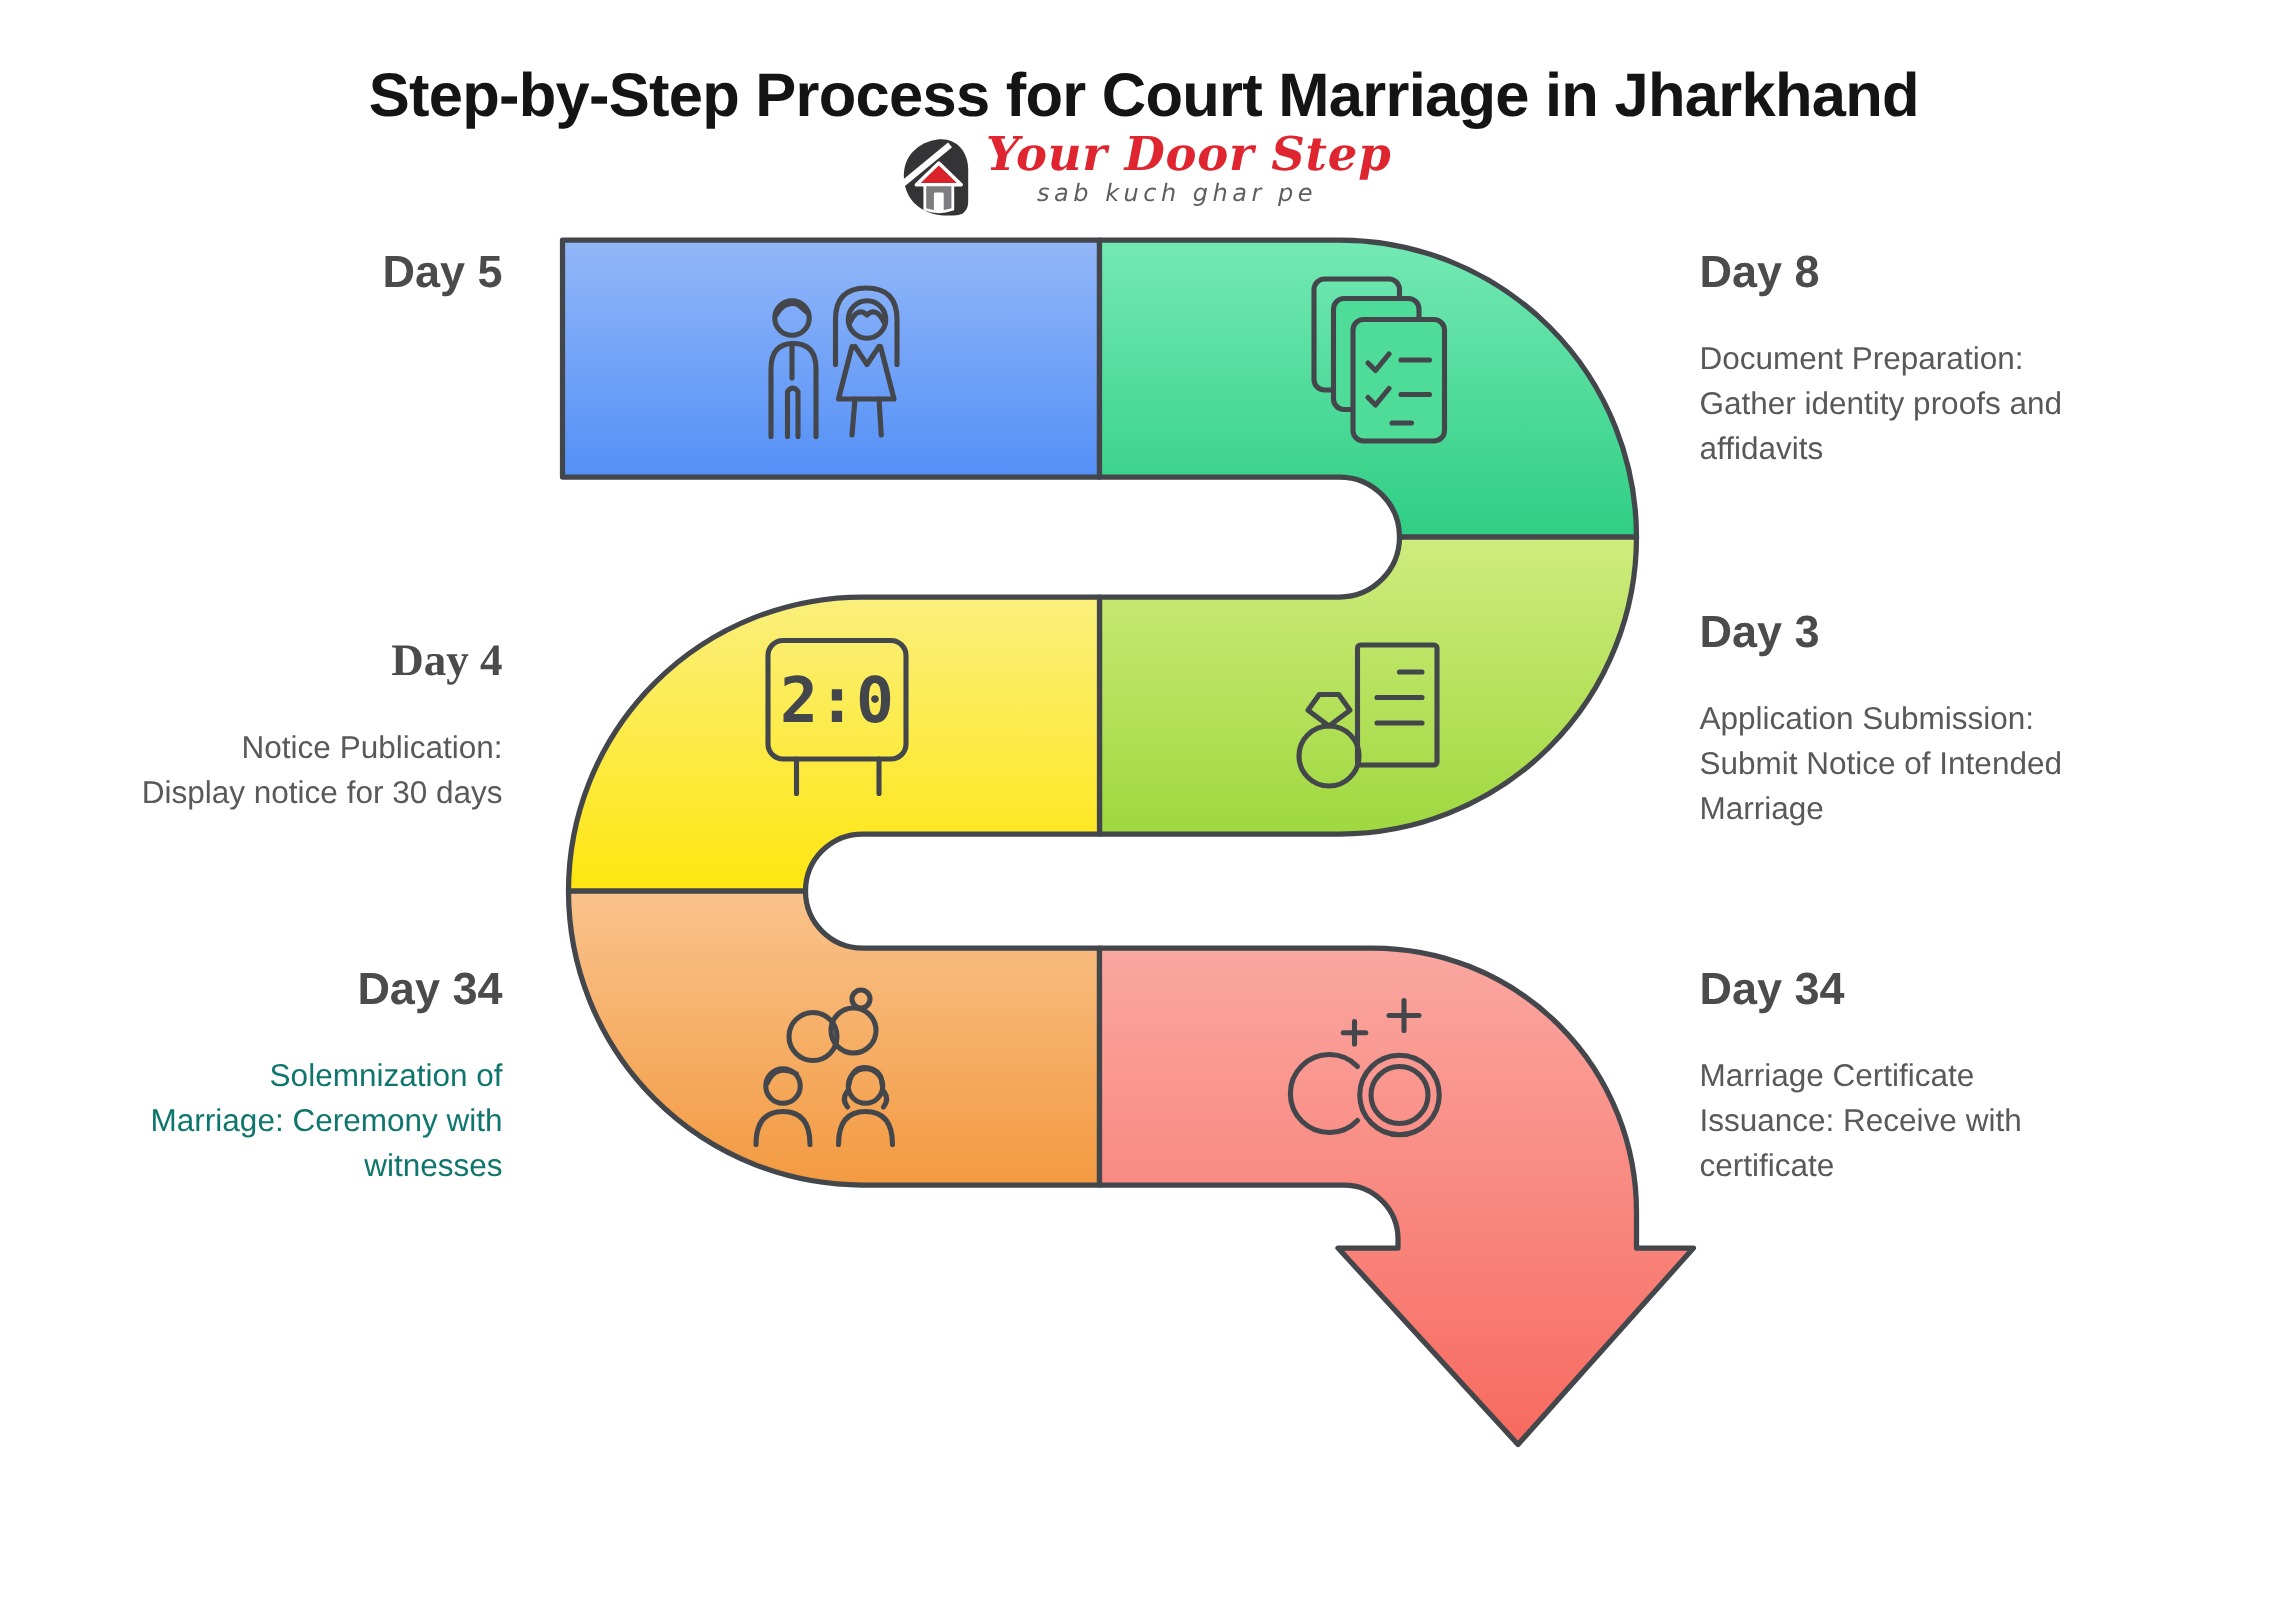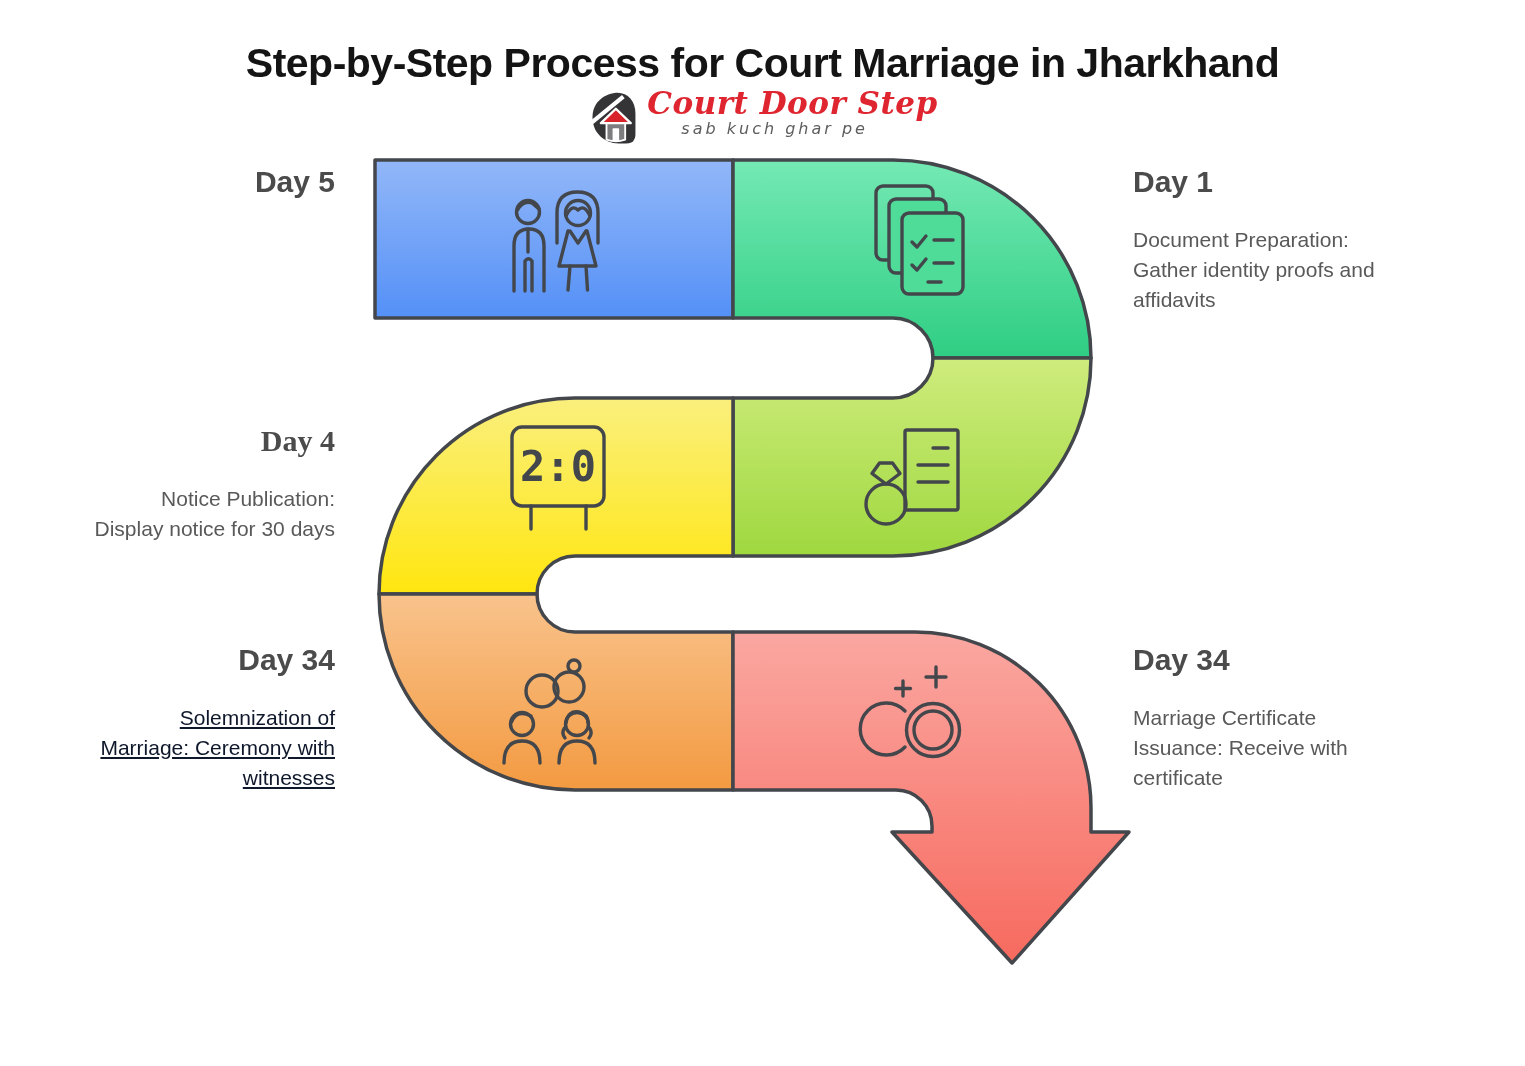--- a/index.html
+++ b/index.html
@@ -32,21 +32,21 @@
 
   <div class="logo">
     <svg width="56" height="62" viewBox="0 0 60 62">
       <path d="M30,3 C15,5 5,15 5,29 C5,44 15,55 30,57 C34,57.5 40,57.5 44,57 C49,56 51,52 51,47 L51,25 C51,11 42,2 30,3 Z" fill="#343436"></path>
       <path d="M4,35 L38,7" stroke="#ffffff" stroke-width="4.5" fill="none"></path>
       <path d="M30,20 L14,35.5 H46 Z" fill="#D8232A" stroke="#ffffff" stroke-width="2.5" stroke-linejoin="round"></path>
       <path d="M20,35.5 H40 V53 C33,55.5 27,55.5 20,53 Z" fill="#7D7D80" stroke="#ffffff" stroke-width="2"></path>
       <rect x="26.5" y="41" width="7" height="13.5" rx="1" fill="#ffffff"></rect>
     </svg>
     <div class="logo-text">
-      <span class="logo-name" style="color: rgb(223, 38, 48);">Court Door Step</span>
+      <span class="logo-name" style="color: rgb(223, 38, 48);">Your Door Step</span>
       <span class="logo-tagline" style="color: rgb(94, 94, 94);">sab kuch ghar pe</span>
     </div>
   </div>
 
   <svg class="snake-svg" viewBox="0 0 1525 1066">
     <defs>
       <linearGradient id="g0" x1="0" y1="0" x2="0" y2="1">
         <stop offset="0" stop-color="#92B7F8"></stop>
         <stop offset="1" stop-color="#5490F7"></stop>
       </linearGradient>
@@ -145,36 +145,42 @@
         <path d="M936,667 V687 M926,677 H946"></path>
       </g>
     </g>
   </svg>
 
   <div class="step side-left pos-1">
     <h2 style="color: rgb(75, 75, 75);">Day 5</h2>
   </div>
 
   <div class="step side-right pos-2">
-    <h2 style="color: rgb(75, 75, 75);">Day 1</h2>
+    <h2 style="color: rgb(75, 75, 75);">Day 8</h2>
     <p style="color: rgb(89, 89, 89);">Document Preparation:
 Gather identity proofs and
 affidavits</p>
   </div>
 
+  <div class="step side-right pos-3">
+    <h2 style="color: rgb(75, 75, 75);">Day 3</h2>
+    <p style="color: rgb(89, 89, 89);">Application Submission:
+Submit Notice of Intended
+Marriage</p>
+  </div>
 
   <div class="step side-left pos-4">
     <h2 style="color: rgb(75, 75, 75); font-family: Liberation Serif, serif;">Day 4</h2>
     <p style="color: rgb(89, 89, 89);">Notice Publication:
 Display notice for 30 days</p>
   </div>
 
   <div class="step side-left pos-5">
     <h2 style="color: rgb(75, 75, 75);">Day 34</h2>
-    <p style="color: #0f172a; text-decoration: underline;">Solemnization of
+    <p style="color: #0f766e;">Solemnization of
 Marriage: Ceremony with
 witnesses</p>
   </div>
 
   <div class="step side-right pos-6">
     <h2 style="color: rgb(75, 75, 75);">Day 34</h2>
     <p style="color: rgb(89, 89, 89);">Marriage Certificate
 Issuance: Receive with
 certificate</p>
   </div>

